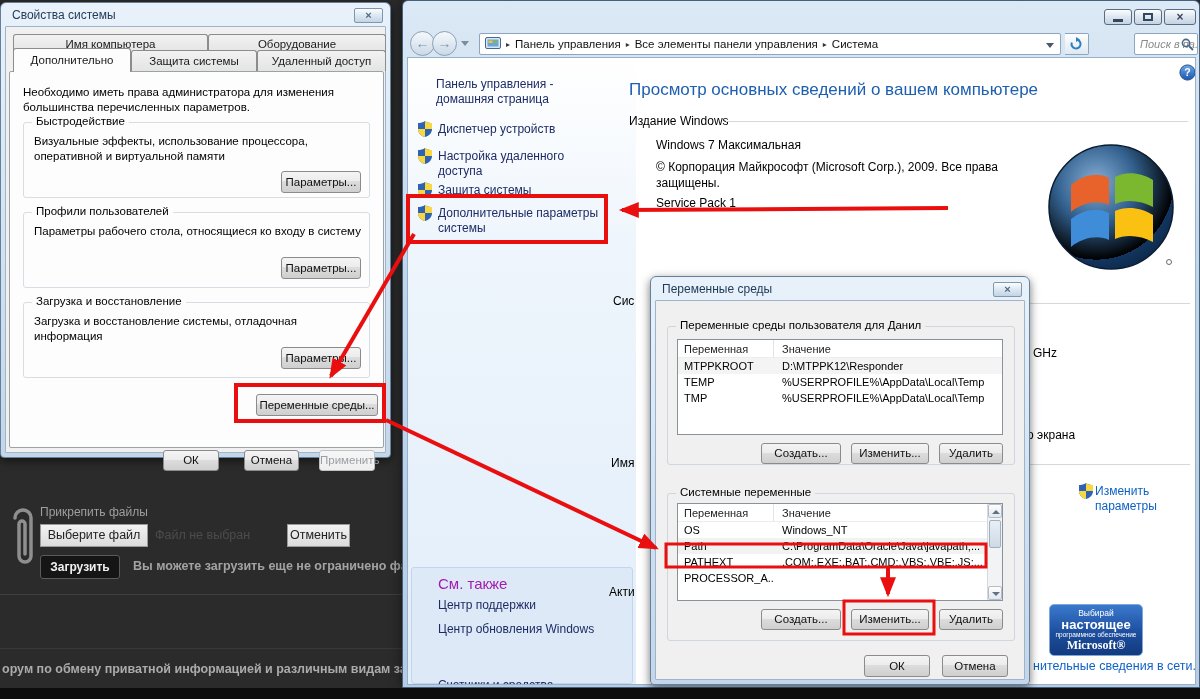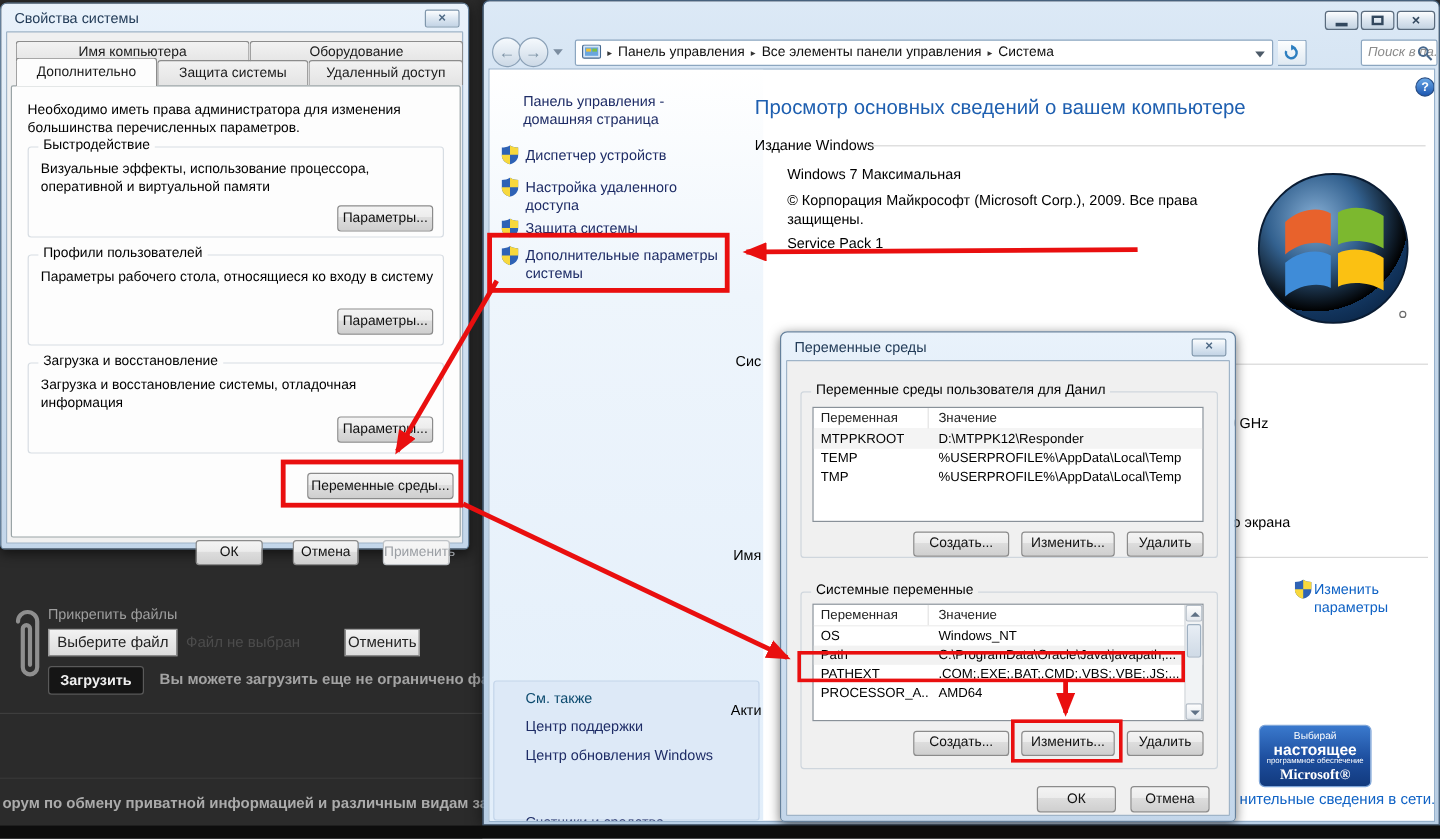--- a/index.html
+++ b/index.html
@@ -178,21 +178,21 @@
       <span class="abs" style="left:10px;top:147px;">
         <svg width="14" height="16" viewBox="0 0 14 16">
             <path d="M7,0C9,1.5 11.5,2 14,2L14,8C14,12 11,15 7,16C3,15 0,12 0,8L0,2C2.5,2 5,1.5 7,0Z" fill="#2e62b5"></path>
             <path d="M7,0C9,1.5 11.5,2 14,2L14,8L7,8Z" fill="#f8d83c"></path>
             <path d="M0,8L7,8L7,16C3,15 0,12 0,8Z" fill="#f8d83c"></path>
           </svg>
       </span>
       <div class="navlink" style="left:30px;top:148px;width:172px;">Дополнительные параметры системы</div>
 
       <div class="abs" style="left:3px;top:509px;width:222px;height:117px;background:#dde9f7;border:1px solid #c3d5ea;border-radius:3px;"></div>
-      <div class="abs" style="left:30px;top:517px;color:#0c4a6e;font-size:12px;text-align:center;">См. также</div>
+      <div class="abs" style="left:30px;top:517px;color:#a21caf;font-size:15px;text-align:center;">См. также</div>
       <div class="navlink" style="left:30px;top:540px;width:180px;">Центр поддержки</div>
       <div class="navlink" style="left:30px;top:564px;width:190px;">Центр обновления Windows</div>
       <div class="navlink" style="left:30px;top:604px;width:150px;margin-top:16px;">Счетчики и средства производительности</div>
 
       <div class="abs" style="left:221px;top:22px;font-size:17px;color:#1e5fb0;white-space:nowrap;">Просмотр основных сведений о вашем компьютере</div>
 
       <div class="abs" style="left:221px;top:56px;font-size:12px;">Издание Windows</div>
       <div class="hr" style="left:318px;top:63px;width:462px;"></div>
 
       <div class="abs" style="left:248px;top:80px;font-size:12px;">Windows 7 Максимальная</div>
@@ -349,21 +349,20 @@
       <div class="lv-row" style="background:#f2f2f2;">
         <div class="lv-c1">Path</div>
         <div class="lv-c2">C:\ProgramData\Oracle\Java\javapath;...</div>
       </div>
       <div class="lv-row" style="margin-right:15px;">
         <div class="lv-c1">PATHEXT</div>
         <div class="lv-c2">.COM;.EXE;.BAT;.CMD;.VBS;.VBE;.JS;...</div>
       </div>
       <div class="lv-row" style="margin-right:15px;">
         <div class="lv-c1">PROCESSOR_A...</div>
-        <div class="lv-c2">AMD64</div>
       </div>
       <div class="scrollbar">
         <div class="sb-btn" style="top:0;">
             <div class="sb-tri-up"></div>
           </div>
         <div class="sb-thumb"></div>
         <div class="sb-btn" style="bottom:0;">
             <div class="sb-tri-dn"></div>
           </div>
       </div>

